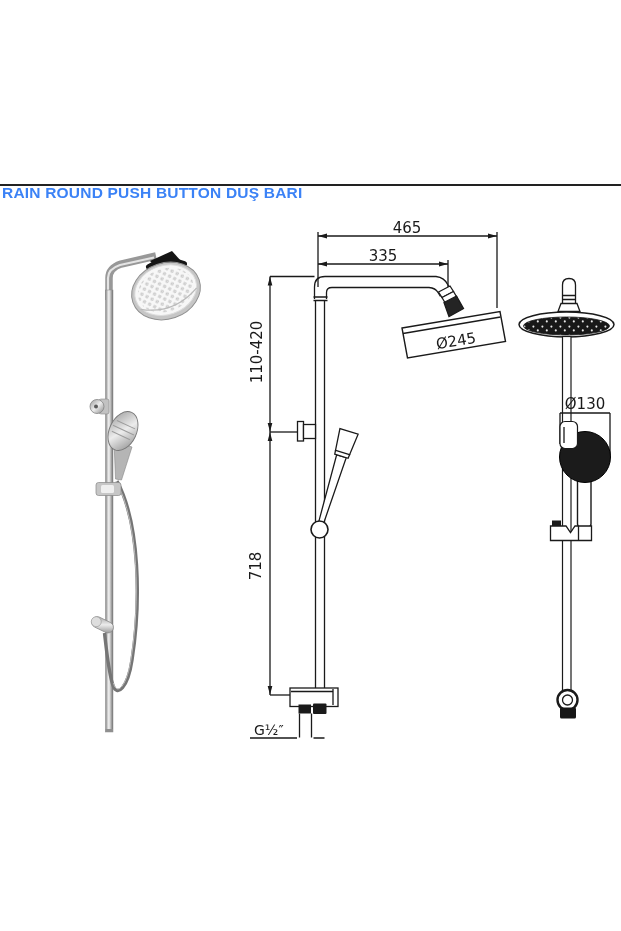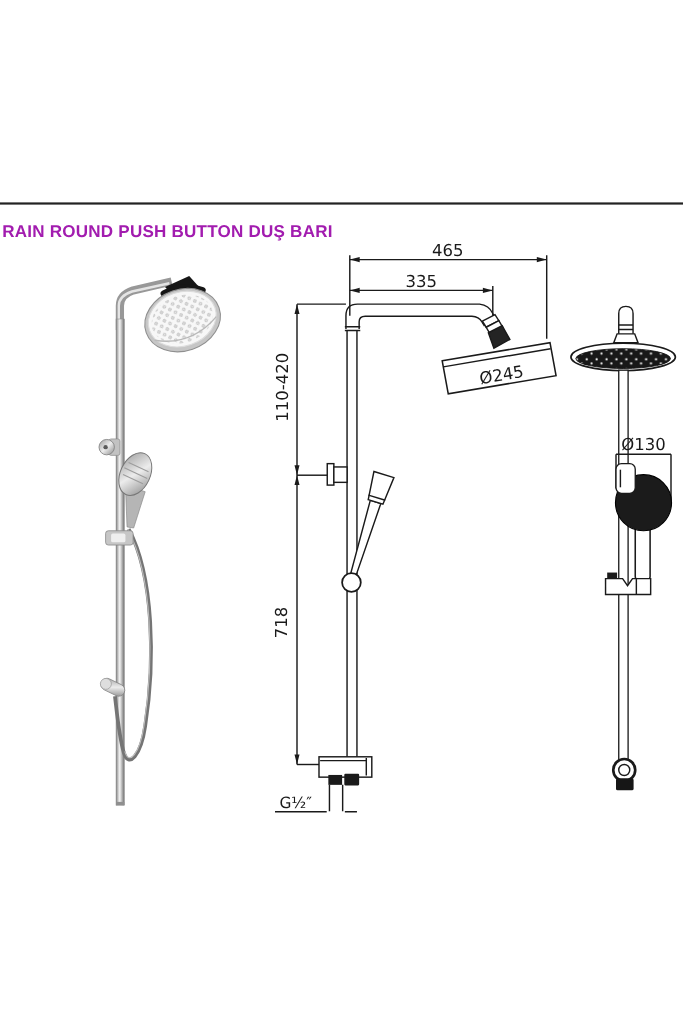--- a/index.html
+++ b/index.html
@@ -8,23 +8,23 @@
     width:621px;height:931px;
     background:#ffffff;
     font-family:"DejaVu Sans", sans-serif;
     overflow:hidden;
   }
   .top-rule{
     position:absolute;left:0;top:184px;width:621px;height:2px;
     background:#222222;
   }
   .title{
-    position:absolute;left:2px;top:202px;margin:0;
+    position:absolute;left:2px;top:184px;margin:0;
     font-family:"Liberation Sans", sans-serif;
-    font-size:15.5px;font-weight:bold;color:#a21caf;
+    font-size:15.5px;font-weight:bold;color:#3b82f6;
     letter-spacing:.2px;white-space:nowrap;
   }
   svg.drawing{position:absolute;left:0;top:0;}
   .dim-text{
     font-family:"DejaVu Sans", sans-serif;
     font-size:15px;fill:#1a1a1a;
   }
   .thread-text{
     font-family:"DejaVu Sans", sans-serif;
     font-size:14px;fill:#1a1a1a;

